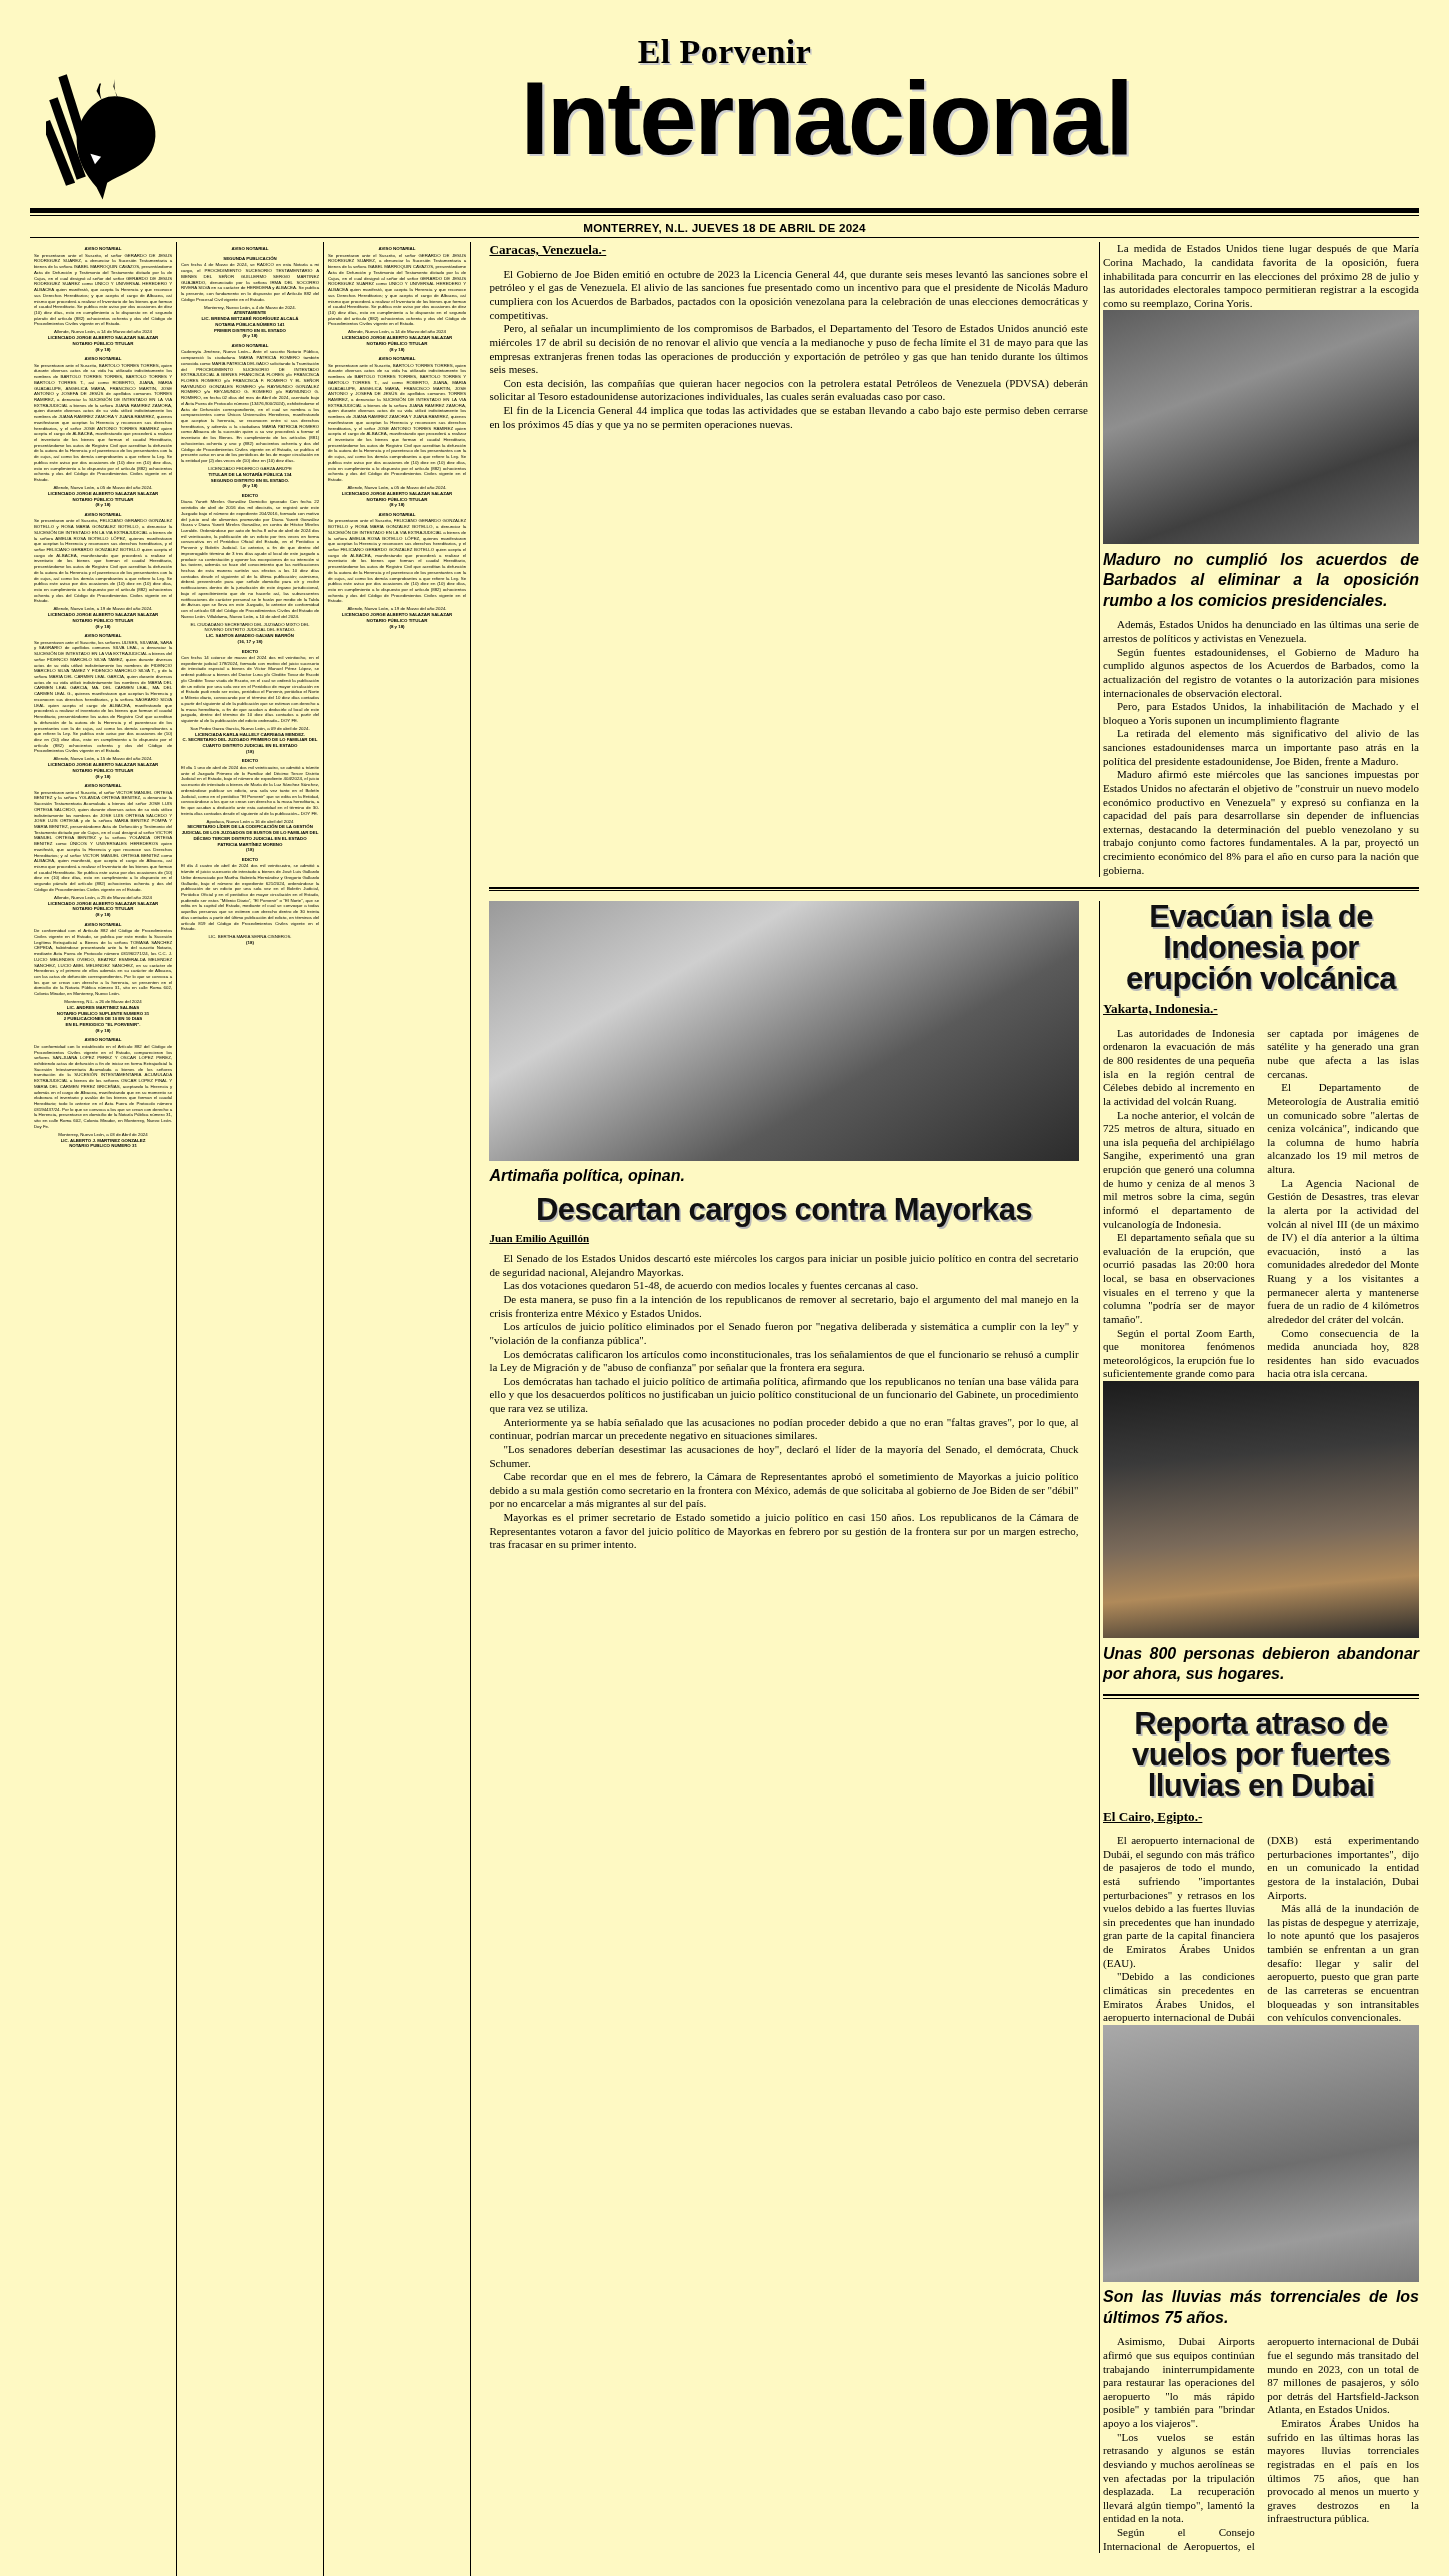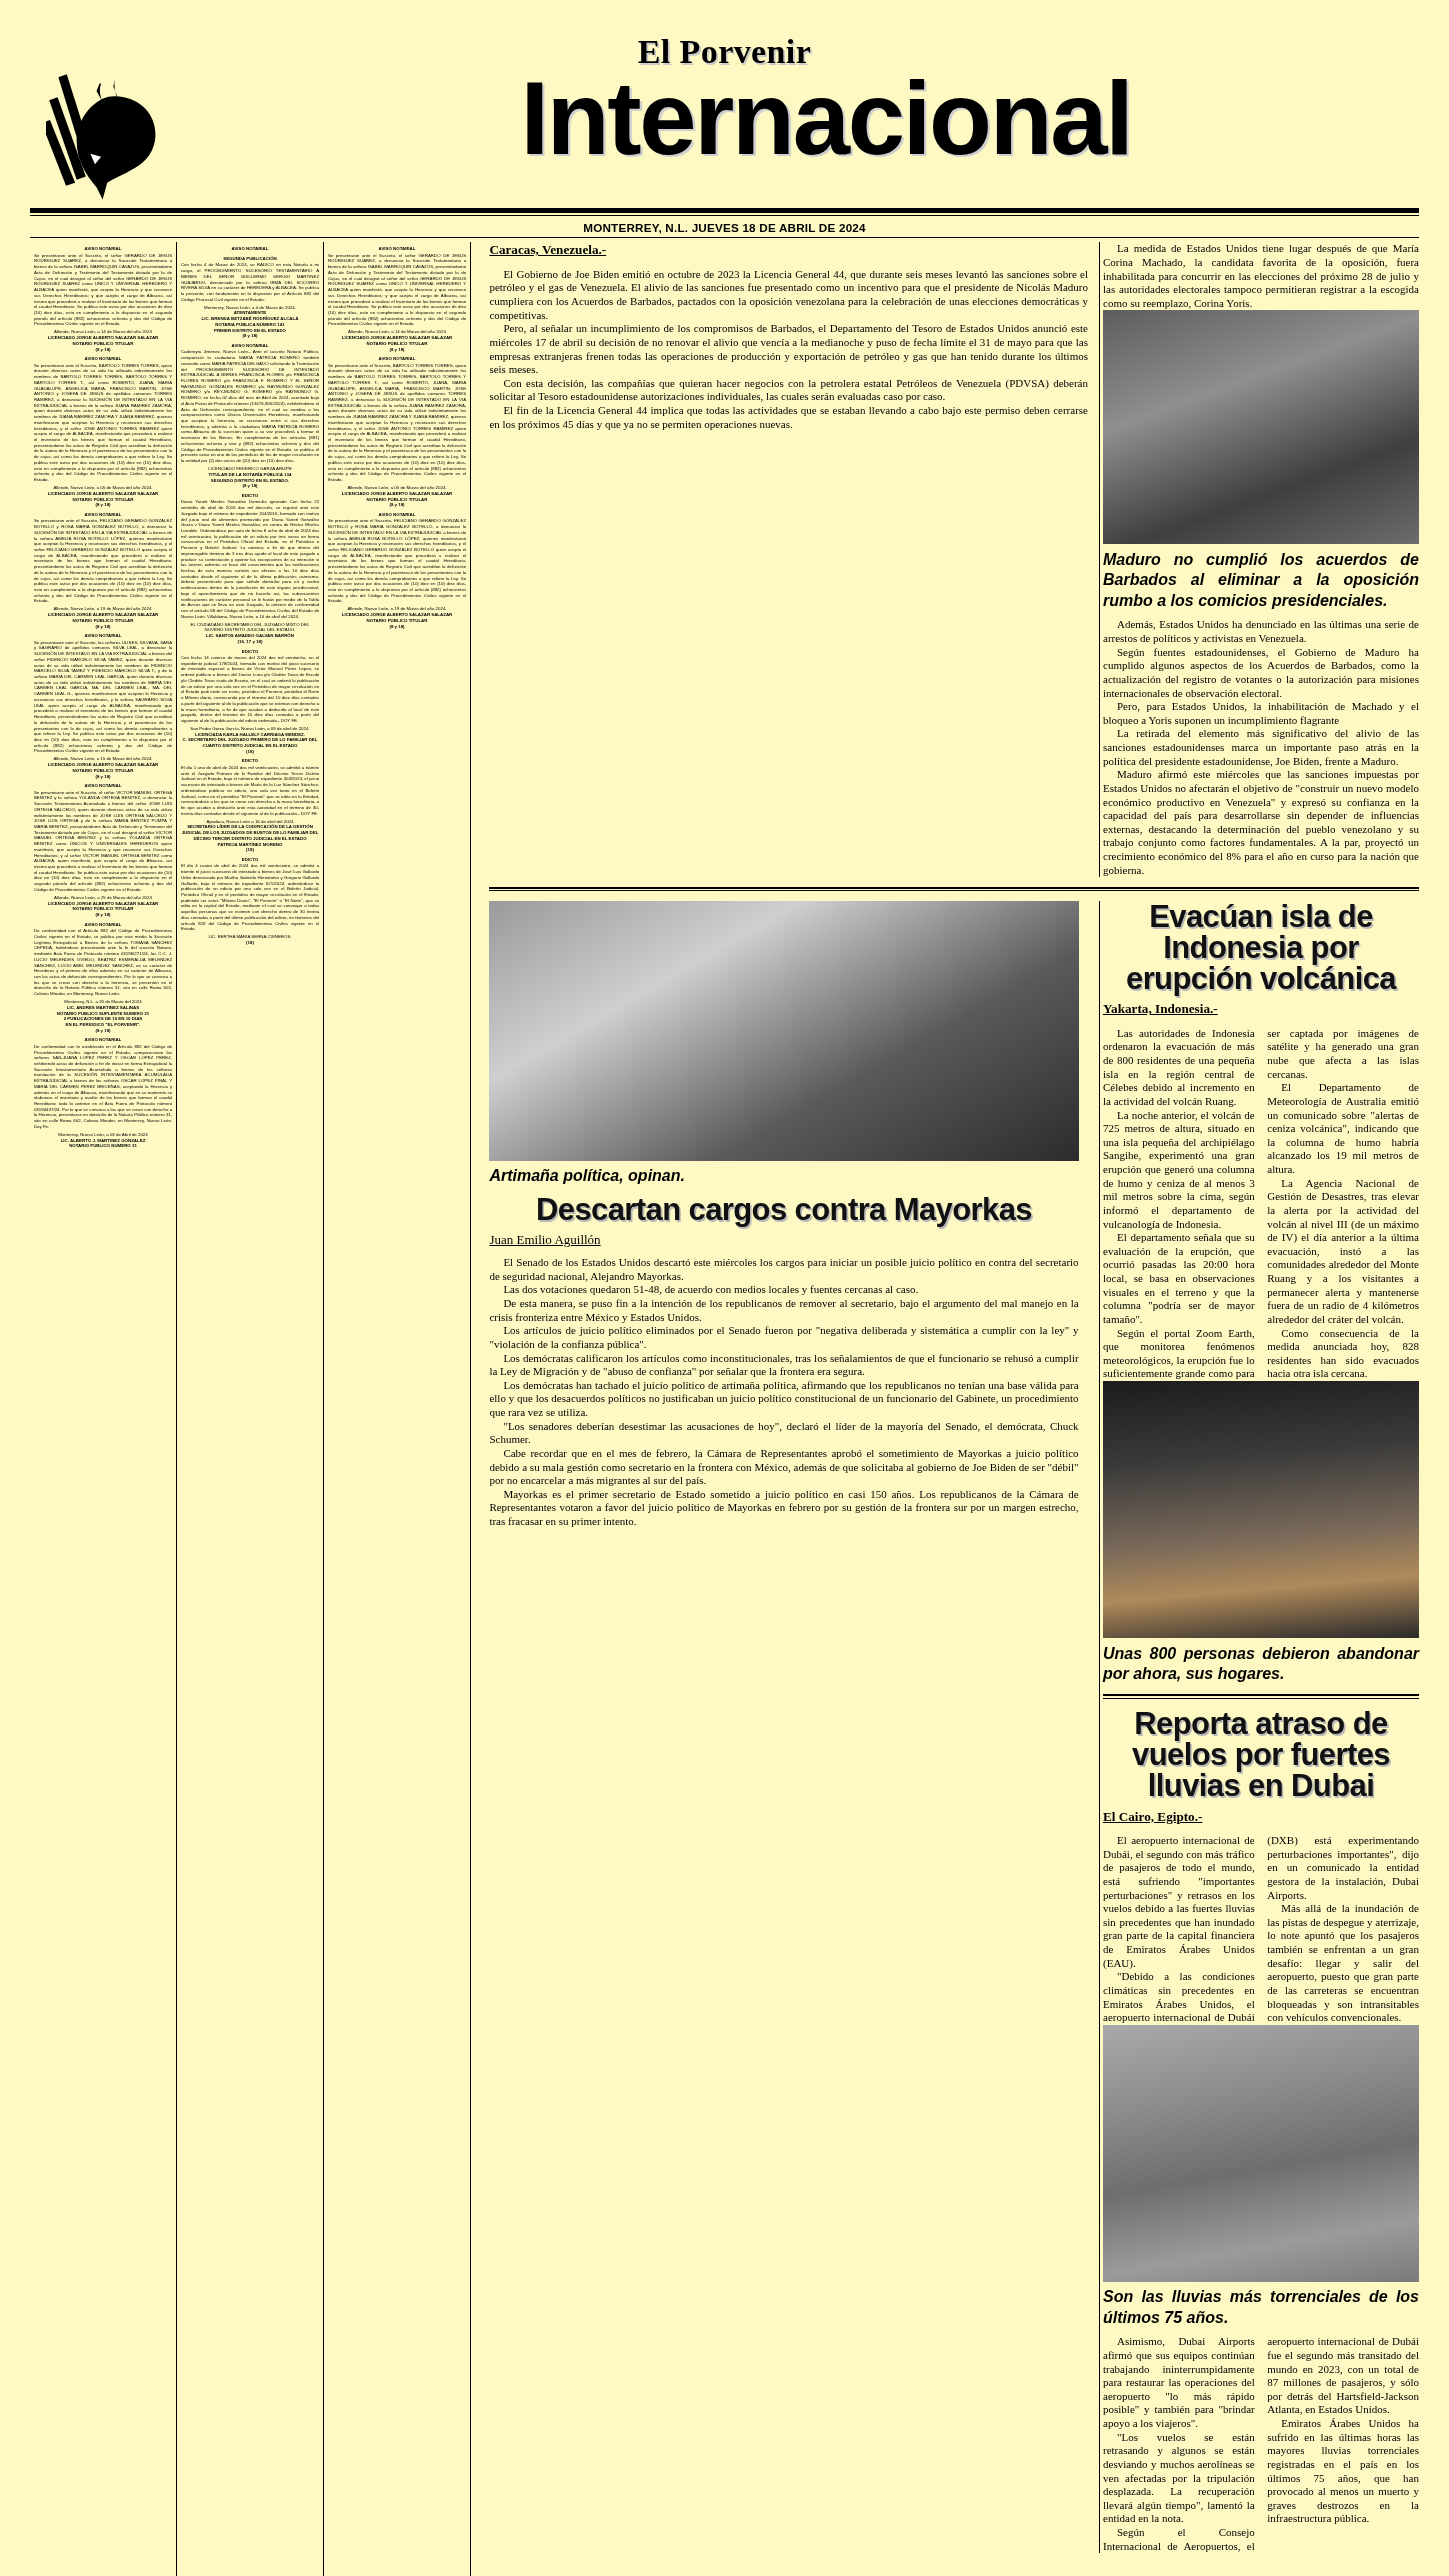--- a/index.html
+++ b/index.html
@@ -93,21 +93,21 @@
   
   .sec{display:flex;gap:11px;}
   .sec-l{flex:1 1 auto;}
   .sec-r{width:316px;flex:0 0 316px;}
   .hl-sec{
     font-family:"Liberation Sans",sans-serif;font-weight:bold;
     font-size:31px;line-height:1.0;text-align:center;color:#111;
     letter-spacing:-0.6px;margin:0 0 7.8px 0;text-shadow:1.6px 1.6px 0 #b9b9b9;
   }
   .byline{
-    font-family:"Liberation Serif",serif;font-weight:normal;font-size:13px;
+    font-family:"Liberation Serif",serif;font-weight:bold;font-size:11px;
     text-decoration:underline;margin:0 0 7.8px 0;
   }
   .vline{border-left:0.8px solid #000;padding-left:3px;}
   .col-left-pad{padding-right:9.4px;}
 </style>
 </head>
 <body>
 
 <div class="page">
 
@@ -281,20 +281,21 @@
           <div class="cap center">Artimaña política, opinan.</div>
           <div class="hl-sec">Descartan cargos contra Mayorkas</div>
           <div class="byline">Juan Emilio Aguillón</div>
           <div class="cols1" id="mayorkas-body">
               <p>El Senado de los Estados Unidos descartó este miércoles los cargos para iniciar un posible juicio político en contra del secretario de seguridad nacional, Alejandro Mayorkas.</p>
               <p>Las dos votaciones quedaron 51-48, de acuerdo con medios locales y fuentes cercanas al caso.</p>
               <p>De esta manera, se puso fin a la intención de los republicanos de remover al secretario, bajo el argumento del mal manejo en la crisis fronteriza entre México y Estados Unidos.</p>
               <p>Los artículos de juicio político eliminados por el Senado fueron por "negativa deliberada y sistemática a cumplir con la ley" y "violación de la confianza pública".</p>
               <p>Los demócratas calificaron los artículos como inconstitucionales, tras los señalamientos de que el funcionario se rehusó a cumplir la Ley de Migración y de "abuso de confianza" por señalar que la frontera era segura.</p>
               <p>Los demócratas han tachado el juicio político de artimaña política, afirmando que los republicanos no tenían una base válida para ello y que los desacuerdos políticos no justificaban un juicio político constitucional de un funcionario del Gabinete, un procedimiento que rara vez se utiliza.</p>
+              <p>Anteriormente ya se había señalado que las acusaciones no podían proceder debido a que no eran "faltas graves", por lo que, al continuar, podrían marcar un precedente negativo en situaciones similares.</p>
               <p>"Los senadores deberían desestimar las acusaciones de hoy", declaró el líder de la mayoría del Senado, el demócrata, Chuck Schumer.</p>
               <p>Cabe recordar que en el mes de febrero, la Cámara de Representantes aprobó el sometimiento de Mayorkas a juicio político debido a su mala gestión como secretario en la frontera con México, además de que solicitaba al gobierno de Joe Biden de ser "débil" por no encarcelar a más migrantes al sur del país.</p>
               <p>Mayorkas es el primer secretario de Estado sometido a juicio político en casi 150 años. Los republicanos de la Cámara de Representantes votaron a favor del juicio político de Mayorkas en febrero por su gestión de la frontera sur por un margen estrecho, tras fracasar en su primer intento.</p>
             </div>
         </div>
 
         <div class="sec-r vline">
           <div class="hl-sec">Evacúan isla de Indonesia por erupción volcánica</div>
           <div class="kicker">Yakarta, Indonesia.-</div>
           <div class="cols2" id="indonesia-body">

